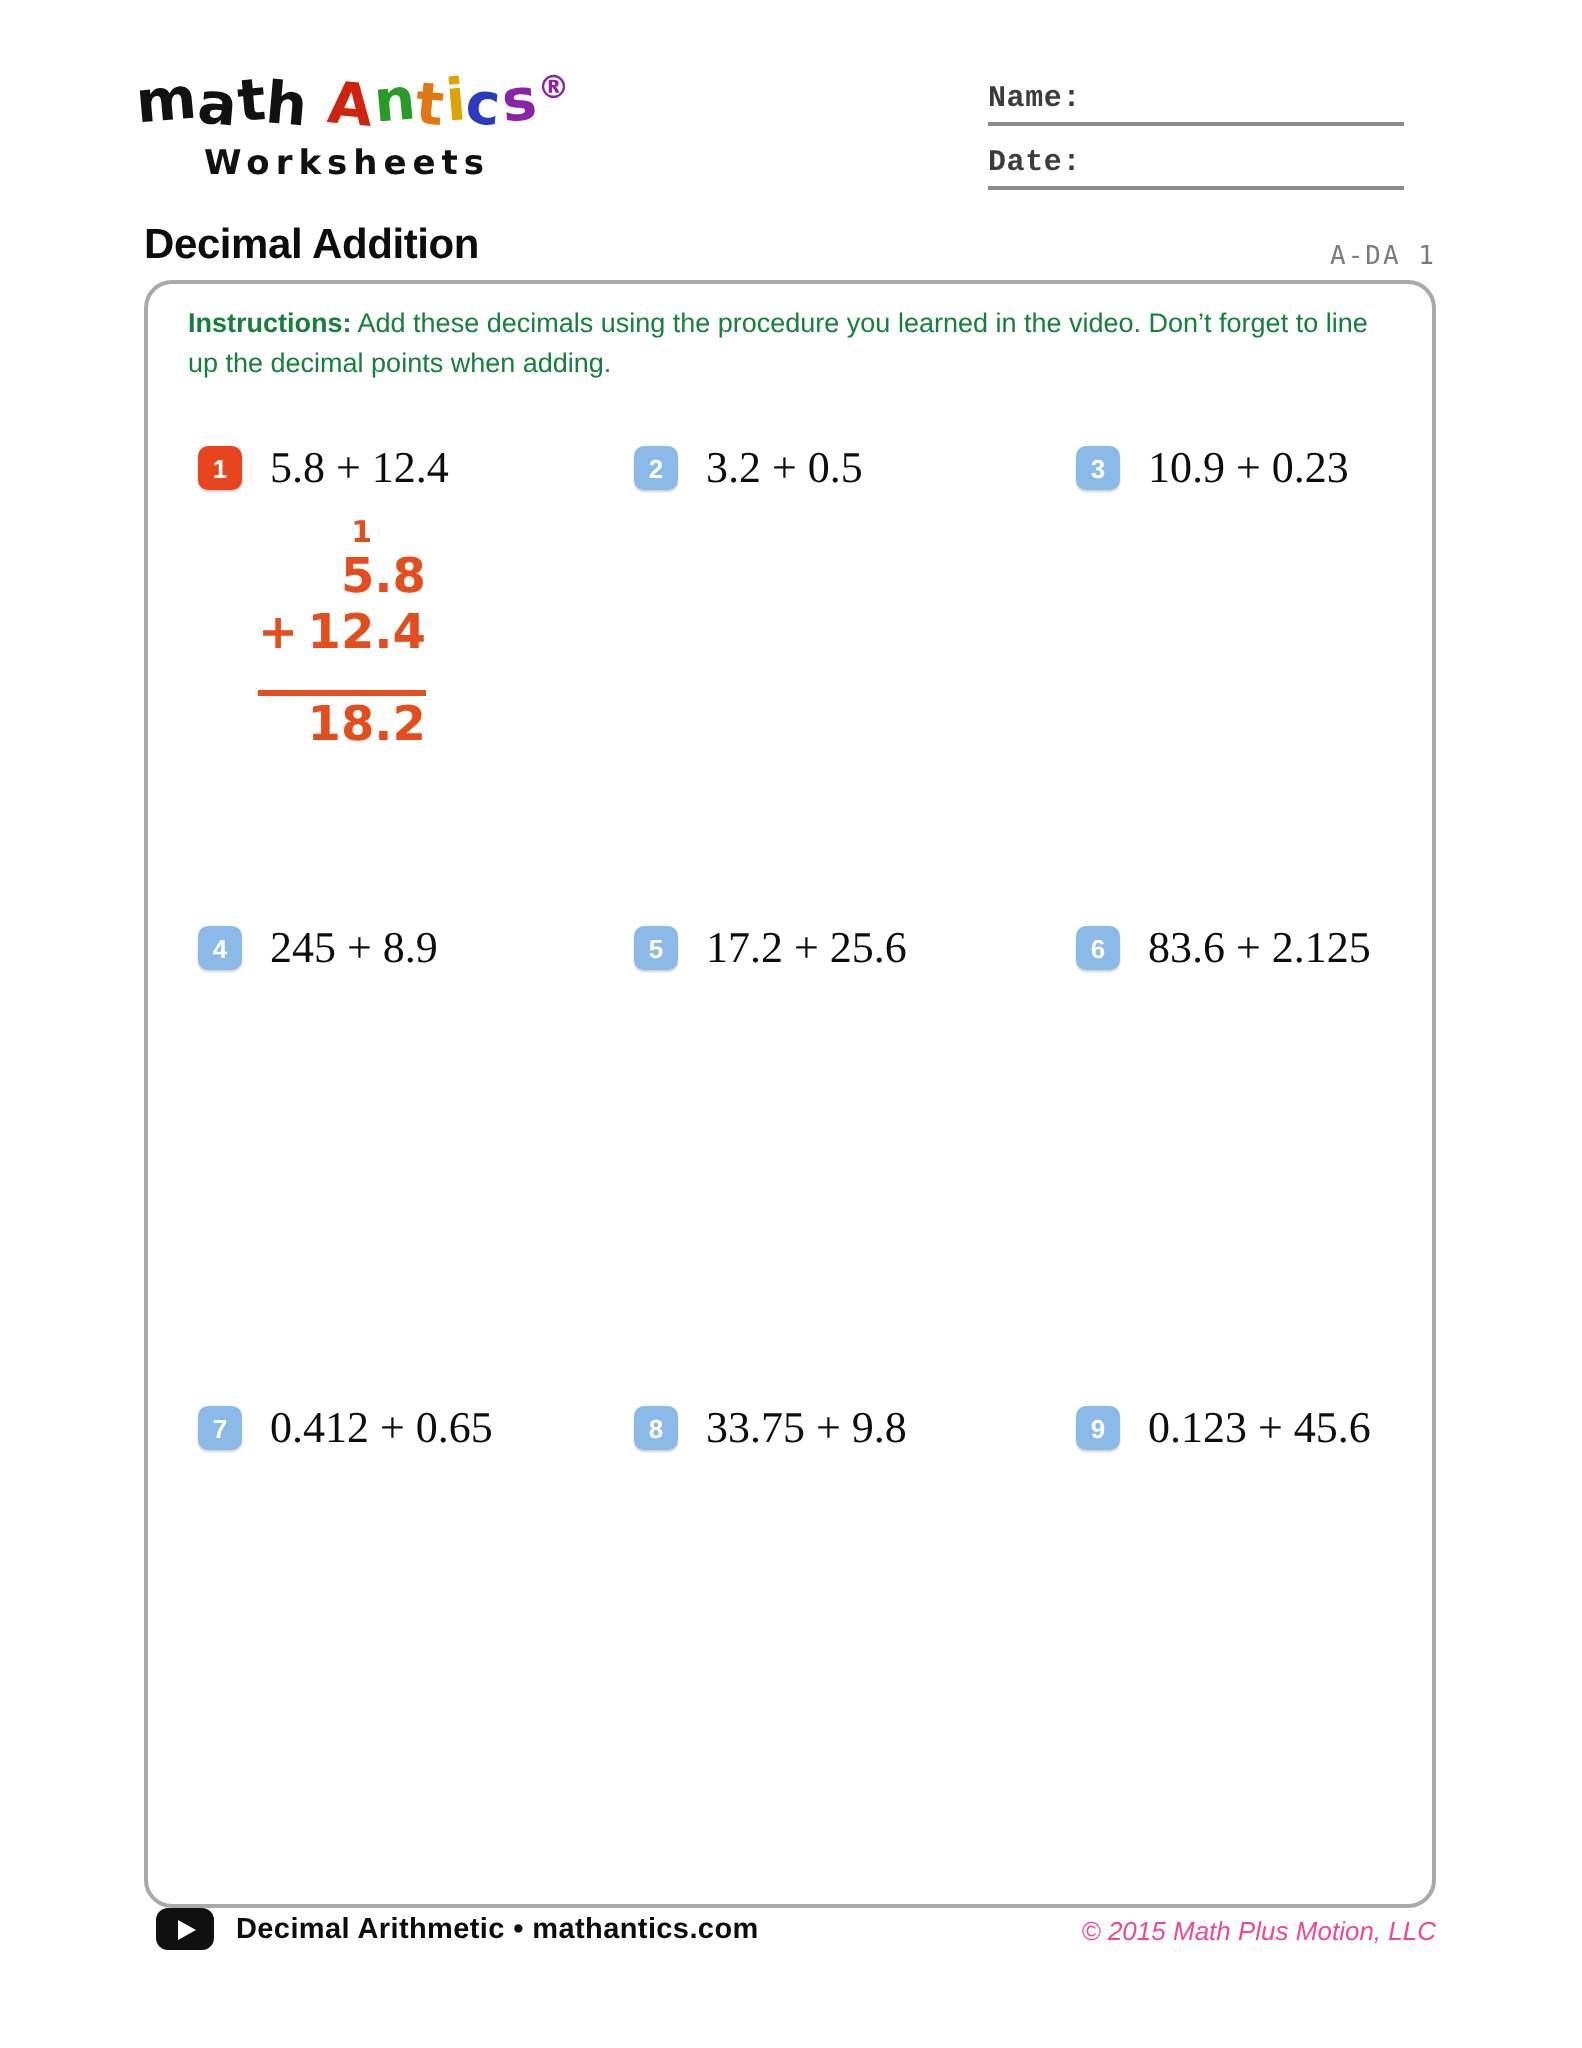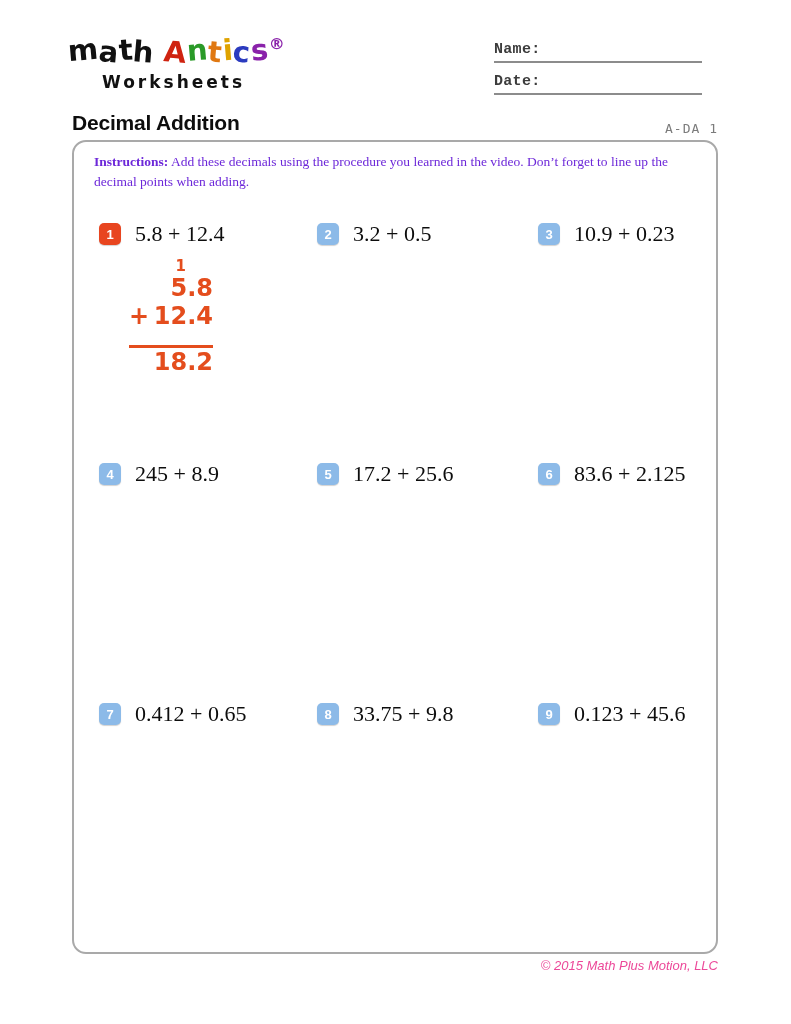--- a/index.html
+++ b/index.html
@@ -52,21 +52,21 @@
 
   
   .main-box {
     position:absolute; left:72px; top:140px;
     width:646px; height:814px;
     border: 2px solid #a9a9a9; border-radius: 14px;
     background:#fff;
   }
   .instructions {
     position:absolute; left:20px; top:10px; width:592px;
-    font-size:13.5px; line-height:1.45; color:#6d28d9;font-family:Liberation Serif, serif;
+    font-size:13.5px; line-height:1.45; color:#15803d;
   }
   .instructions b { font-weight: bold; }
 
   
   .cell { position:absolute; display:flex; align-items:flex-start; gap:14px; }
   .cell.c1 { left:25px;  }
   .cell.c2 { left:243px; }
   .cell.c3 { left:464px; }
   .cell.r1 { top:80px;  }
   .cell.r2 { top:320px; }
@@ -188,15 +188,21 @@
       <div class="badge" style="background-color: rgb(140, 186, 232);">8</div>
       <div class="expr">33.75 + 9.8</div>
     </div>
     <div class="cell c3 r3">
       <div class="badge" style="background-color: rgb(140, 186, 232);">9</div>
       <div class="expr">0.123 + 45.6</div>
     </div>
 
   </div>
 
+  <div class="footer-left">
+    <div class="play-btn">
+      <div class="play-tri"></div>
+    </div>
+    <div class="footer-title">Decimal Arithmetic • mathantics.com</div>
+  </div>
   <div class="copyright">© 2015 Math Plus Motion, LLC</div>
 
 </div>
 
 </body></html>

